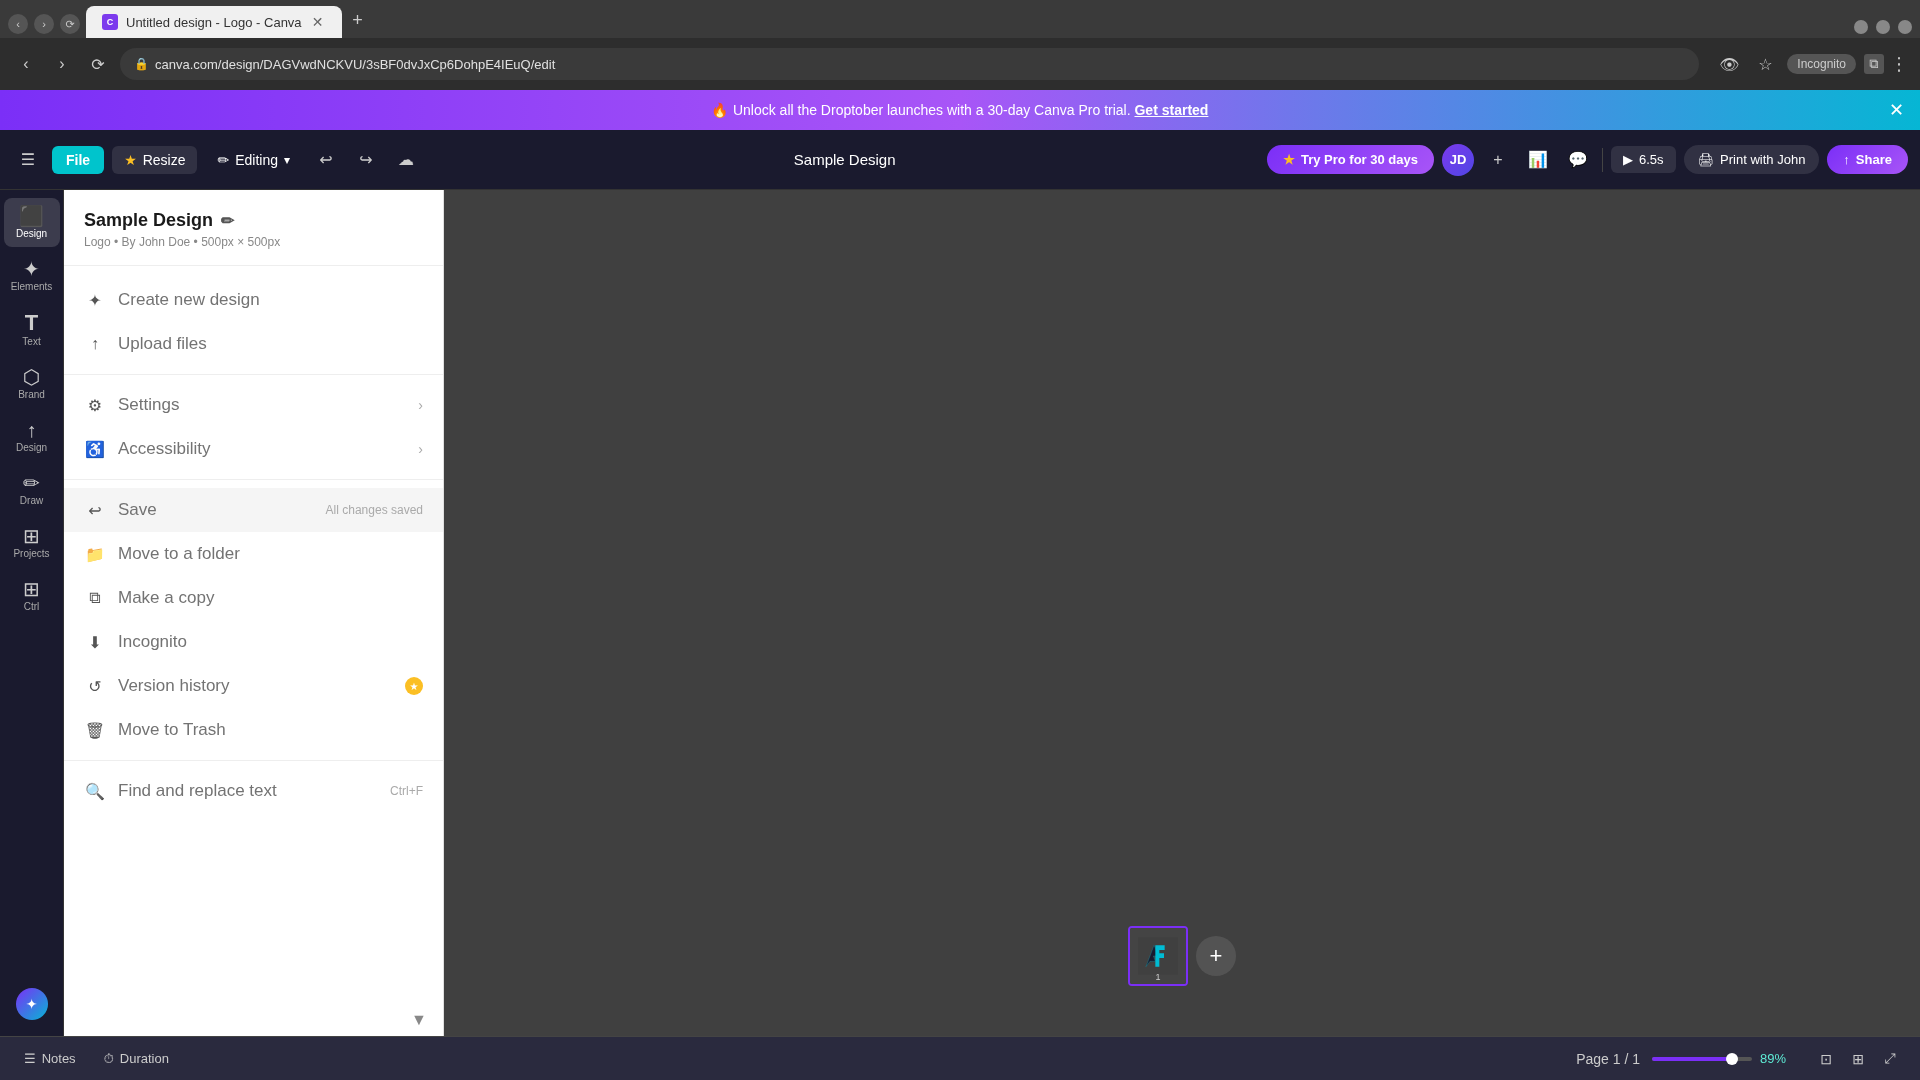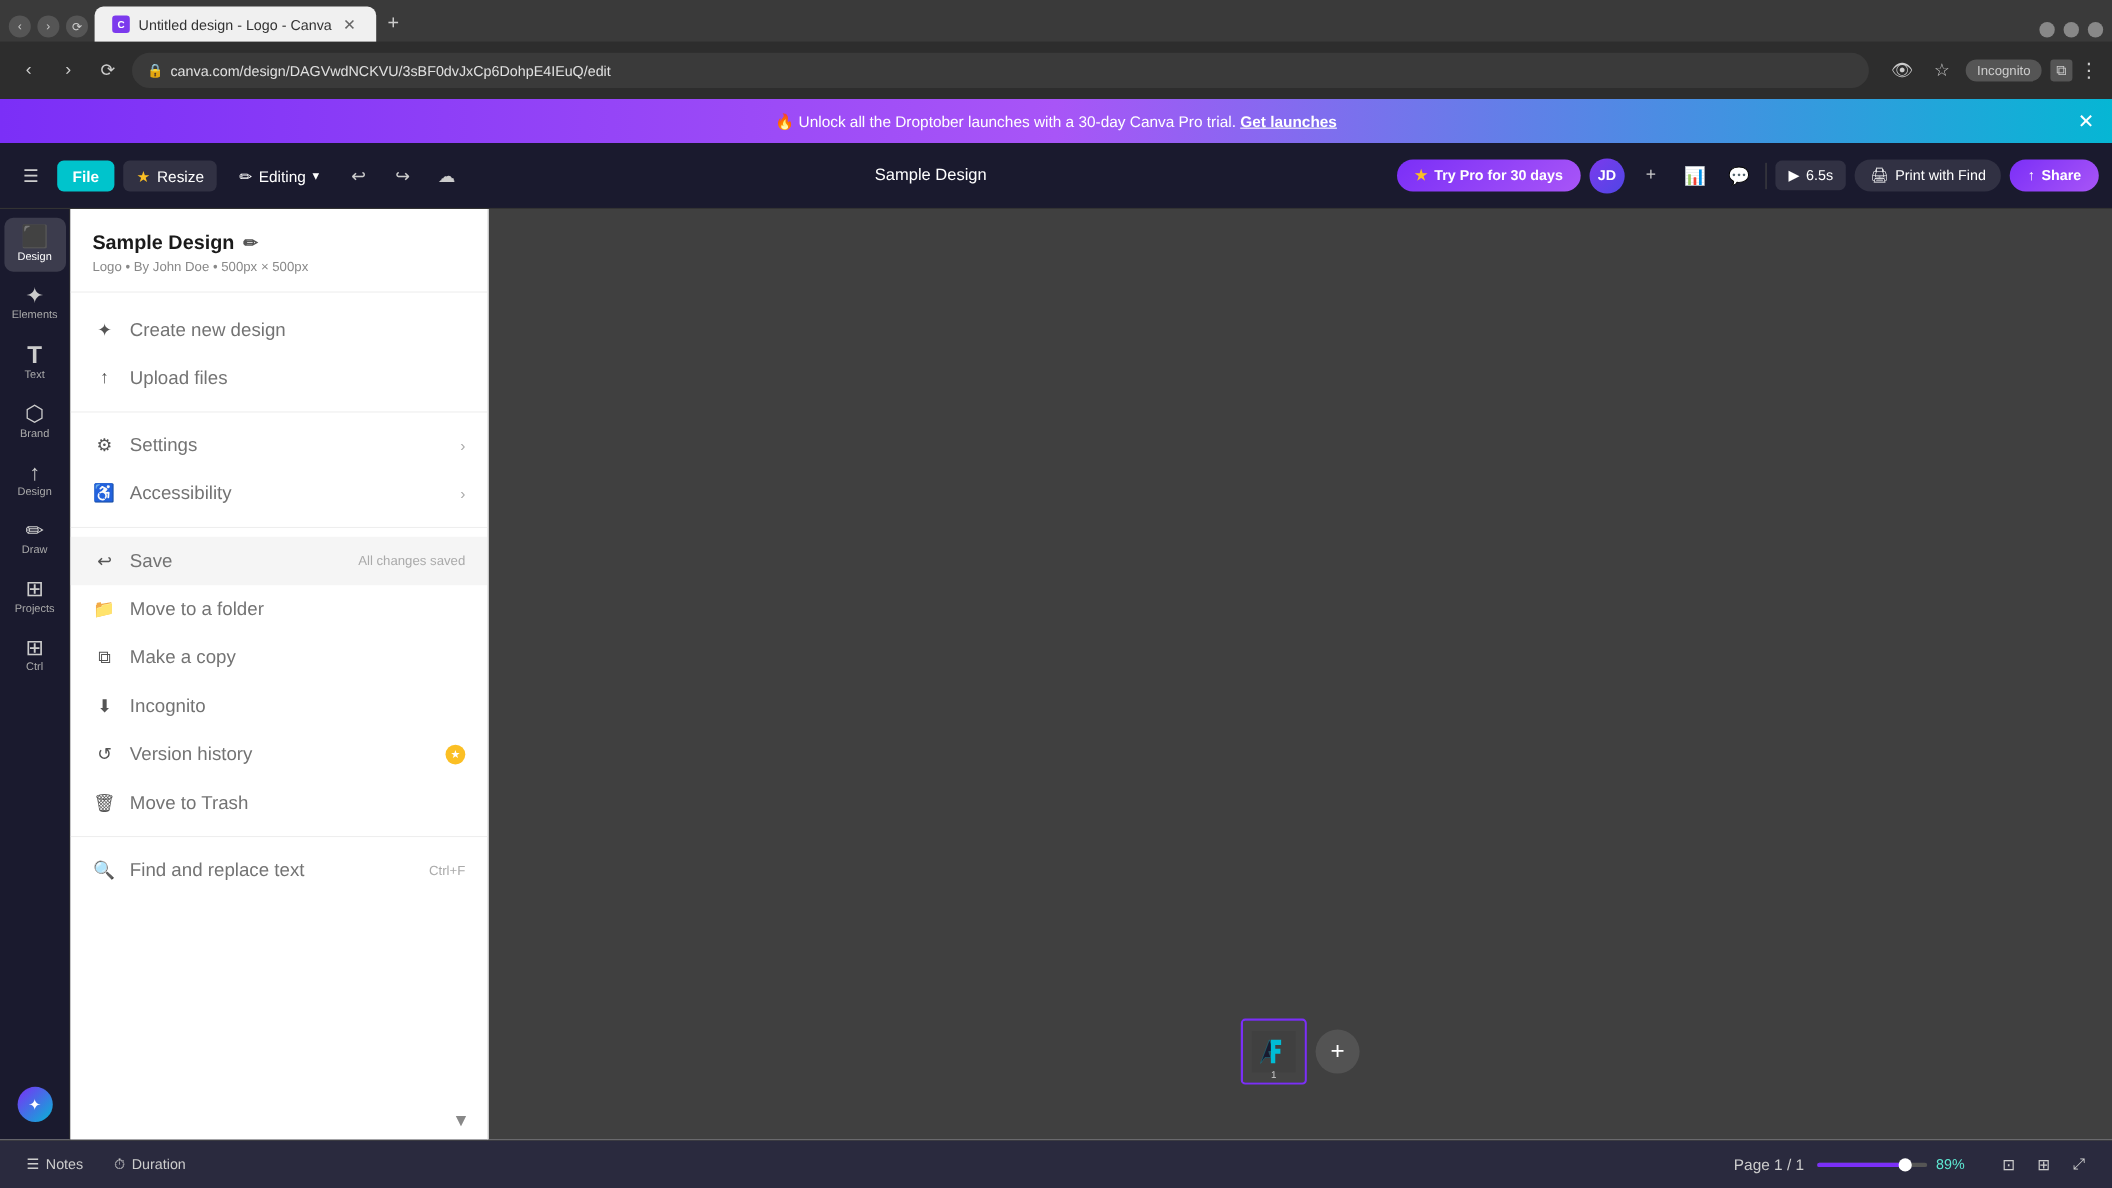--- a/index.html
+++ b/index.html
@@ -141,21 +141,21 @@
       <div style="width:20px;height:20px;background:#555;border-radius:3px;cursor:pointer;display:flex;align-items:center;justify-content:center;color:#ccc;font-size:13px;">⧉</div>
       <div style="color:#ccc;font-size:18px;cursor:pointer;">⋮</div>
     </div>
   </div>
 </div>
 
 <div class="canva-app">
 
   <div class="promo-banner">
     <span>🔥 Unlock all the Droptober launches with a 30-day Canva Pro trial.</span>&nbsp;
-    <a>Get launches</a>
+    <a>Get started</a>
     <span class="close-btn">✕</span>
   </div>
 
   <div class="toolbar">
     <div class="menu-btn">☰</div>
     <div class="file-btn">File</div>
     <div class="resize-btn">
       <span class="resize-star">★</span>
       <span>Resize</span>
     </div>
@@ -176,21 +176,21 @@
     <div class="toolbar-icon-btn">+</div>
     <div class="toolbar-icon-btn">📊</div>
     <div class="toolbar-icon-btn">💬</div>
     <div class="toolbar-divider"></div>
     <div class="play-btn">
       <span>▶</span>
       <span>6.5s</span>
     </div>
     <div class="print-btn">
       <span>🖨</span>
-      <span>Print with Find</span>
+      <span>Print with John</span>
     </div>
     <div class="share-btn">
       <span>↑</span>
       <span>Share</span>
     </div>
   </div>
 
   <div class="main-area">
 
     <div class="left-sidebar">

